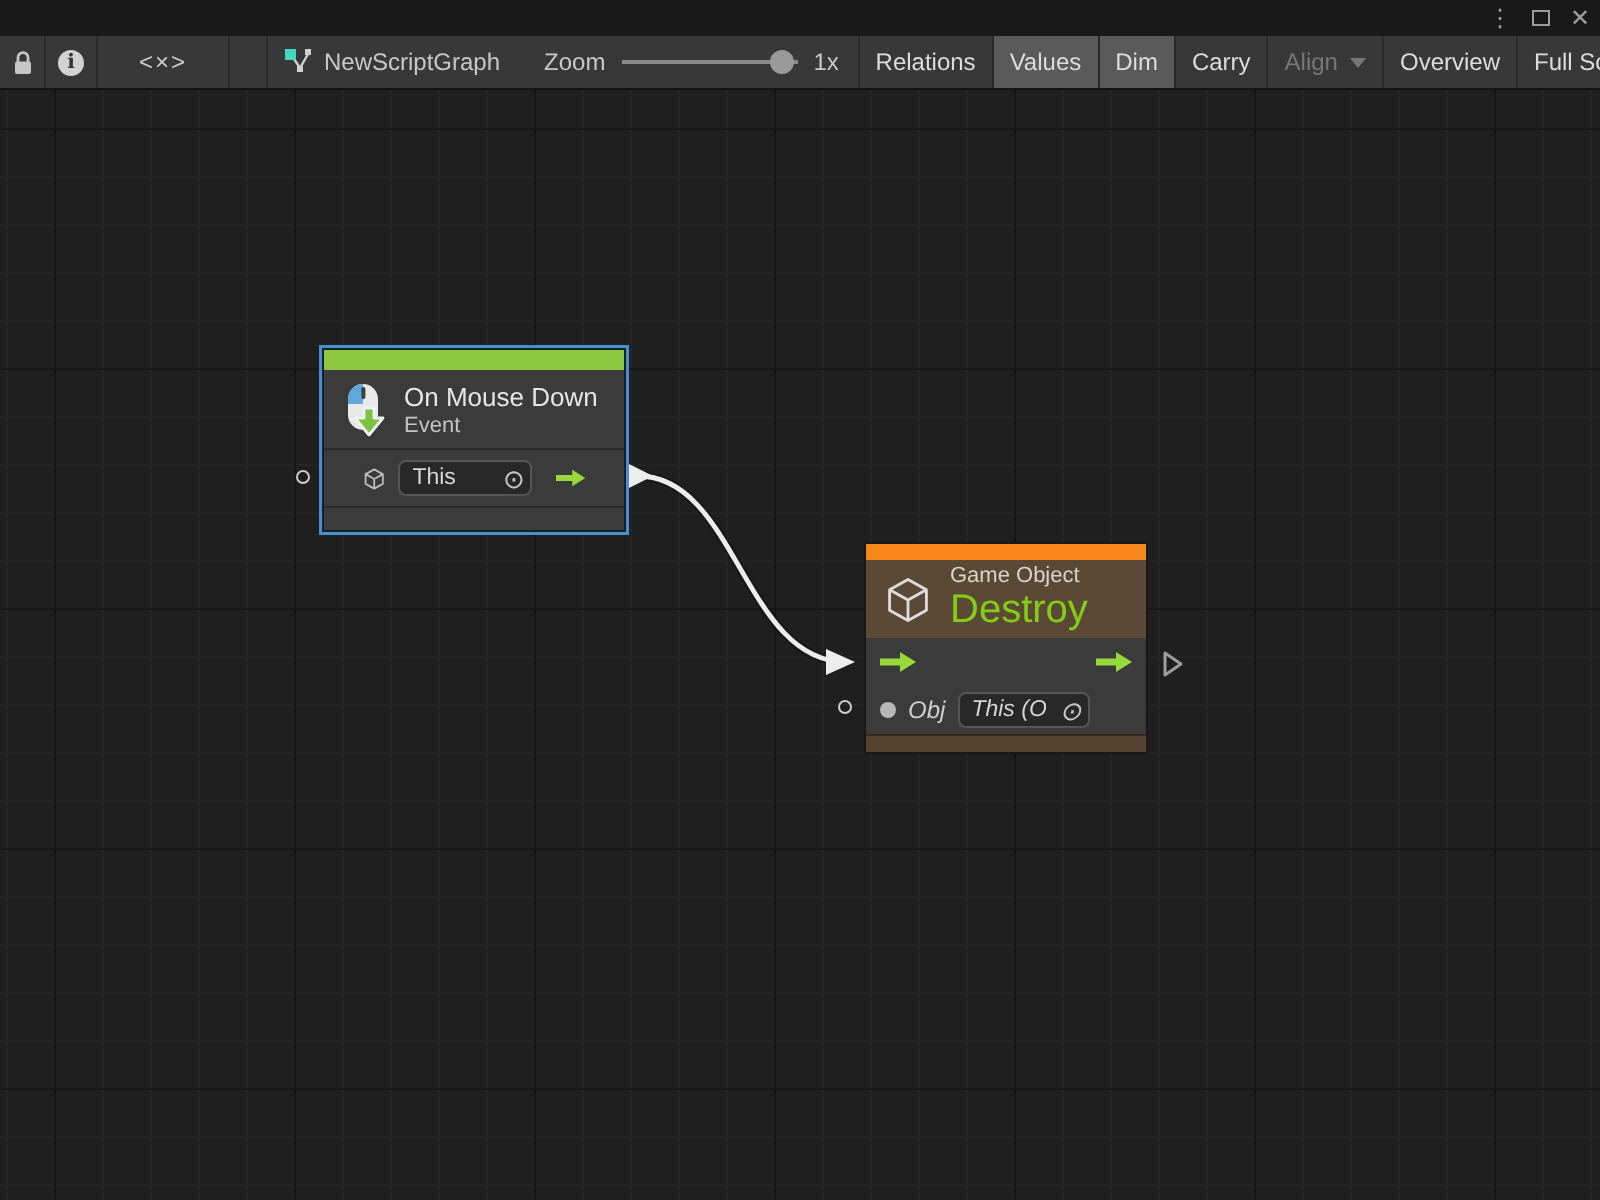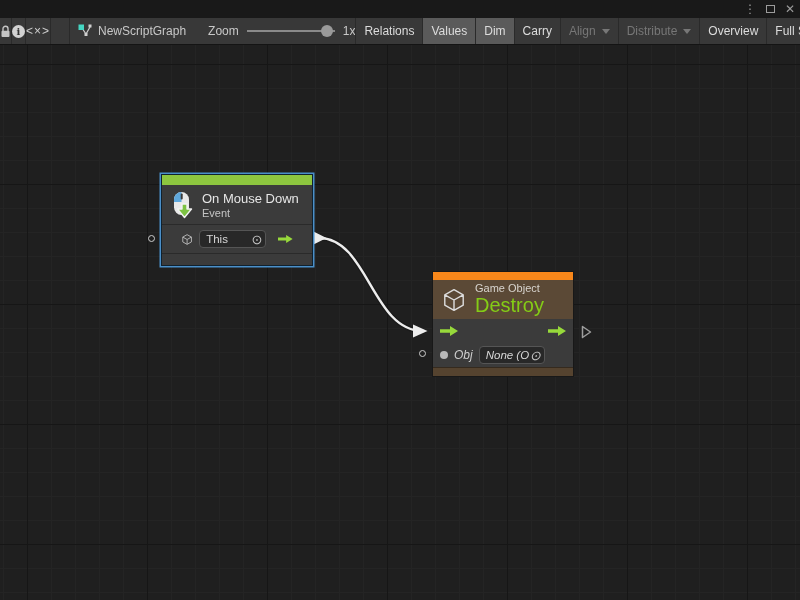--- a/index.html
+++ b/index.html
@@ -157,24 +157,20 @@
       <div class="btn active">
           <span>Dim</span>
         </div>
       <div class="btn">
           <span>Carry</span>
         </div>
       <div class="btn disabled">
         <span>Align</span>
           <span class="caret"></span>
       </div>
-      <div class="btn disabled">
-        <span>Distribute</span>
-          <span class="caret"></span>
-      </div>
       <div class="btn">
           <span>Overview</span>
         </div>
       <div class="btn clip">
           <span>Full Screen</span>
         </div>
     </div>
   </div>
 
   <div class="canvas">
@@ -234,21 +230,21 @@
           <polygon points="0,3.2 10,3.2 10,0 18,5 10,10 10,6.8 0,6.8" fill="var(--flow-arrow)"></polygon>
         </svg>
         <svg width="18" height="10" viewBox="0 0 18 10">
           <polygon points="0,3.2 10,3.2 10,0 18,5 10,10 10,6.8 0,6.8" fill="var(--flow-arrow)"></polygon>
         </svg>
       </div>
       <div class="row-obj">
         <span class="dot-port"></span>
         <span class="obj-label">Obj</span>
         <div class="value-field field-none">
-          <span class="val">None (O</span>
+          <span class="val">This (O</span>
           <span class="picker">⊙</span>
         </div>
       </div>
       <div class="node-footer"></div>
       <span class="port-circle"></span>
       <svg class="out-triangle" width="11" height="14" viewBox="0 0 11 14">
         <polygon points="1.5,1.5 9.5,7 1.5,12.5" fill="none" stroke="#9e9e9e" stroke-width="1.5" stroke-linejoin="round"></polygon>
       </svg>
     </div>
 

